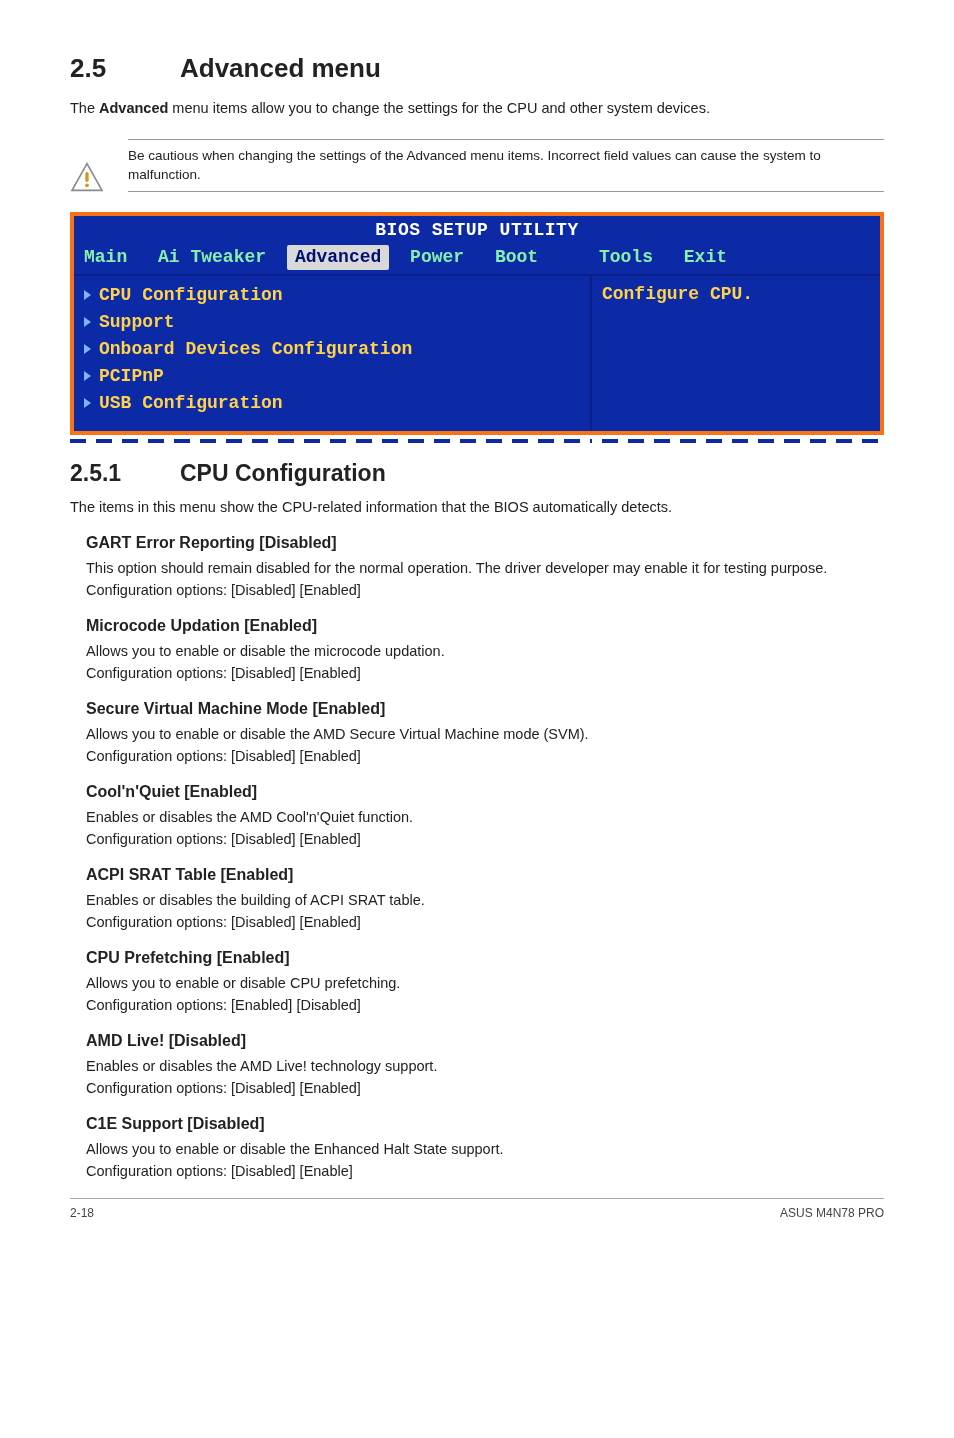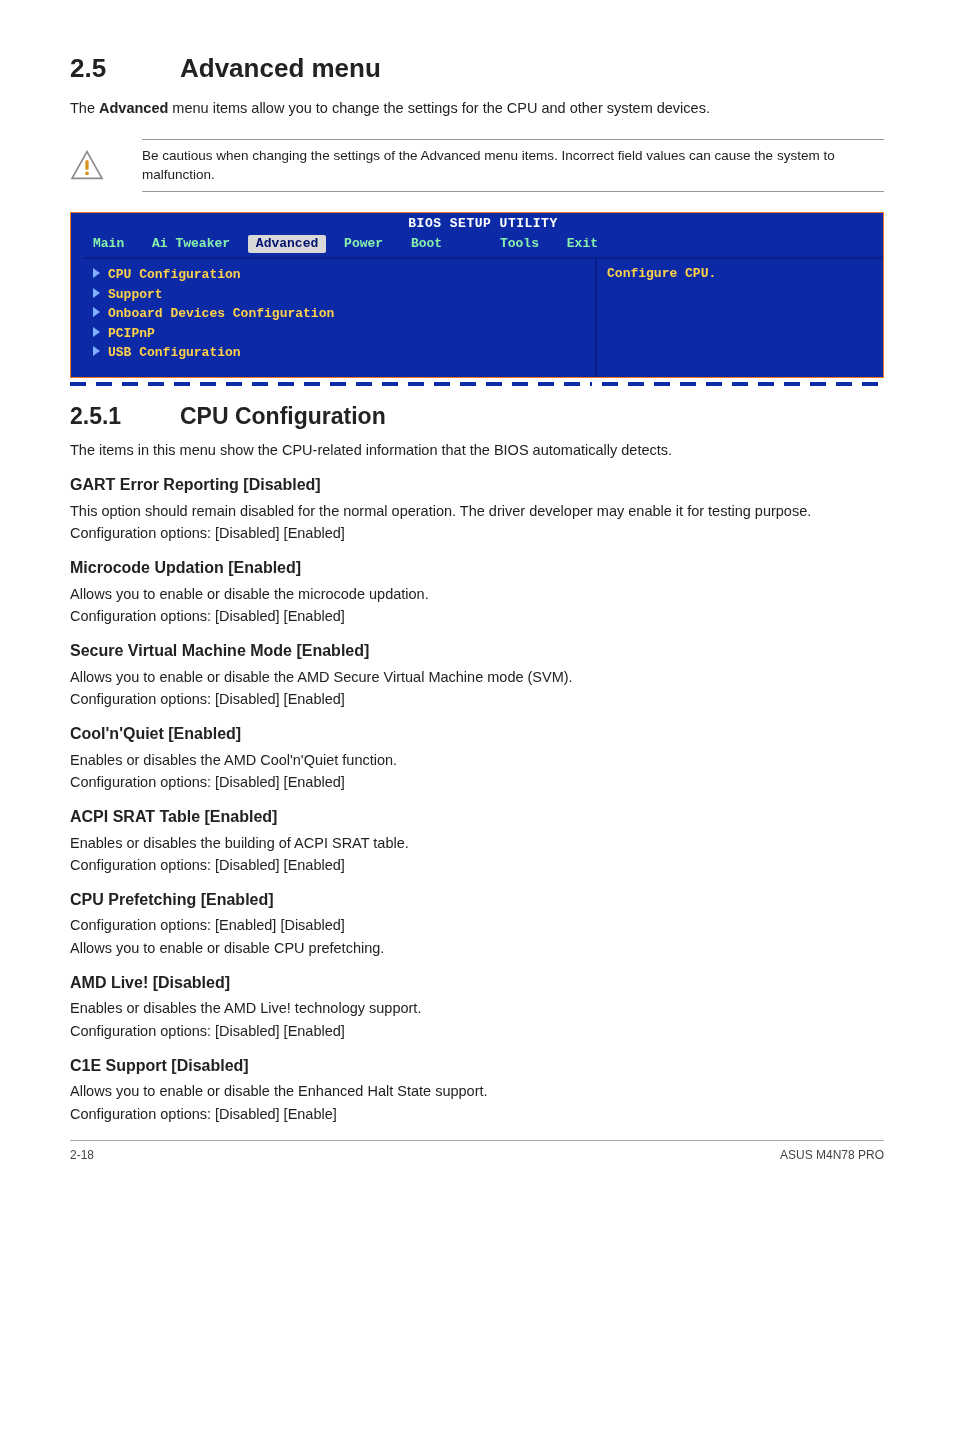--- a/index.html
+++ b/index.html
@@ -17,43 +17,42 @@
   h1 .secno { display: inline-block; width: 110px; }
   h2 { font-size: 23px; font-weight: bold; margin: 14px 0 8px 0; }
   h2 .secno { display: inline-block; width: 110px; }
   h3 { font-size: 16px; font-weight: bold; margin: 14px 0 4px 0; }
   p { margin: 2px 0; }
   .intro { margin-bottom: 14px; }
 
   
   .note-row {
     display: flex;
-    align-items: center;
-    gap: 38px;
+    align-items: flex-end;
+    gap: 24px;
     margin: 20px 0 20px 0;
   }
   .note-icon svg { width: 34px; height: 30px; display:block; }
   .note-text {
     flex: 1;
     border-top: 1px solid #999;
     border-bottom: 1px solid #999;
     padding: 6px 0;
     font-size: 13.5px;
     line-height: 1.45;
   }
 
   
   .bios-box {
-    border: 1px solid #f97316;
+    border: 4px solid #f97316;
     background: #0d2aa6;
     color: #dfe7ff;
     font-family: "Courier New", monospace;
-    font-size: 13px;
+    font-size: 18px;
     margin-bottom: 6px;
-    padding-left: 12px;
   }
   .bios-title {
     color: #ffffff;
     text-align: center;
     font-weight: bold;
     padding: 2px 0 0 0;
     letter-spacing: 0.5px;
   }
   .bios-tabs {
     position: relative;
@@ -123,21 +122,21 @@
   .dashes .d2 {
     flex: 1;
     height: 4px;
     background-image: repeating-linear-gradient(
       to right,
       #0d2aa6 0, #0d2aa6 16px,
       transparent 16px, transparent 26px
     );
   }
 
-  .section-block { margin-bottom: 4px; }
+  .section-block { margin-bottom: 4px; margin-left: 16px; }
 
   .footer {
     display: flex;
     justify-content: space-between;
     border-top: 1px solid #aaa;
     margin-top: 16px;
     padding-top: 6px;
     font-size: 12px;
     color: #444;
   }
@@ -224,22 +223,22 @@
 </div>
 
 <div class="section-block">
   <h3>ACPI SRAT Table [Enabled]</h3>
   <p>Enables or disables the building of ACPI SRAT table.</p>
   <p>Configuration options: [Disabled] [Enabled]</p>
 </div>
 
 <div class="section-block">
   <h3>CPU Prefetching [Enabled]</h3>
+  <p>Allows you to enable or disable CPU prefetching.</p>
   <p>Configuration options: [Enabled] [Disabled]</p>
-  <p>Allows you to enable or disable CPU prefetching.</p>
 </div>
 
 <div class="section-block">
   <h3>AMD Live! [Disabled]</h3>
   <p>Enables or disables the AMD Live! technology support.</p>
   <p>Configuration options: [Disabled] [Enabled]</p>
 </div>
 
 <div class="section-block">
   <h3>C1E Support [Disabled]</h3>

